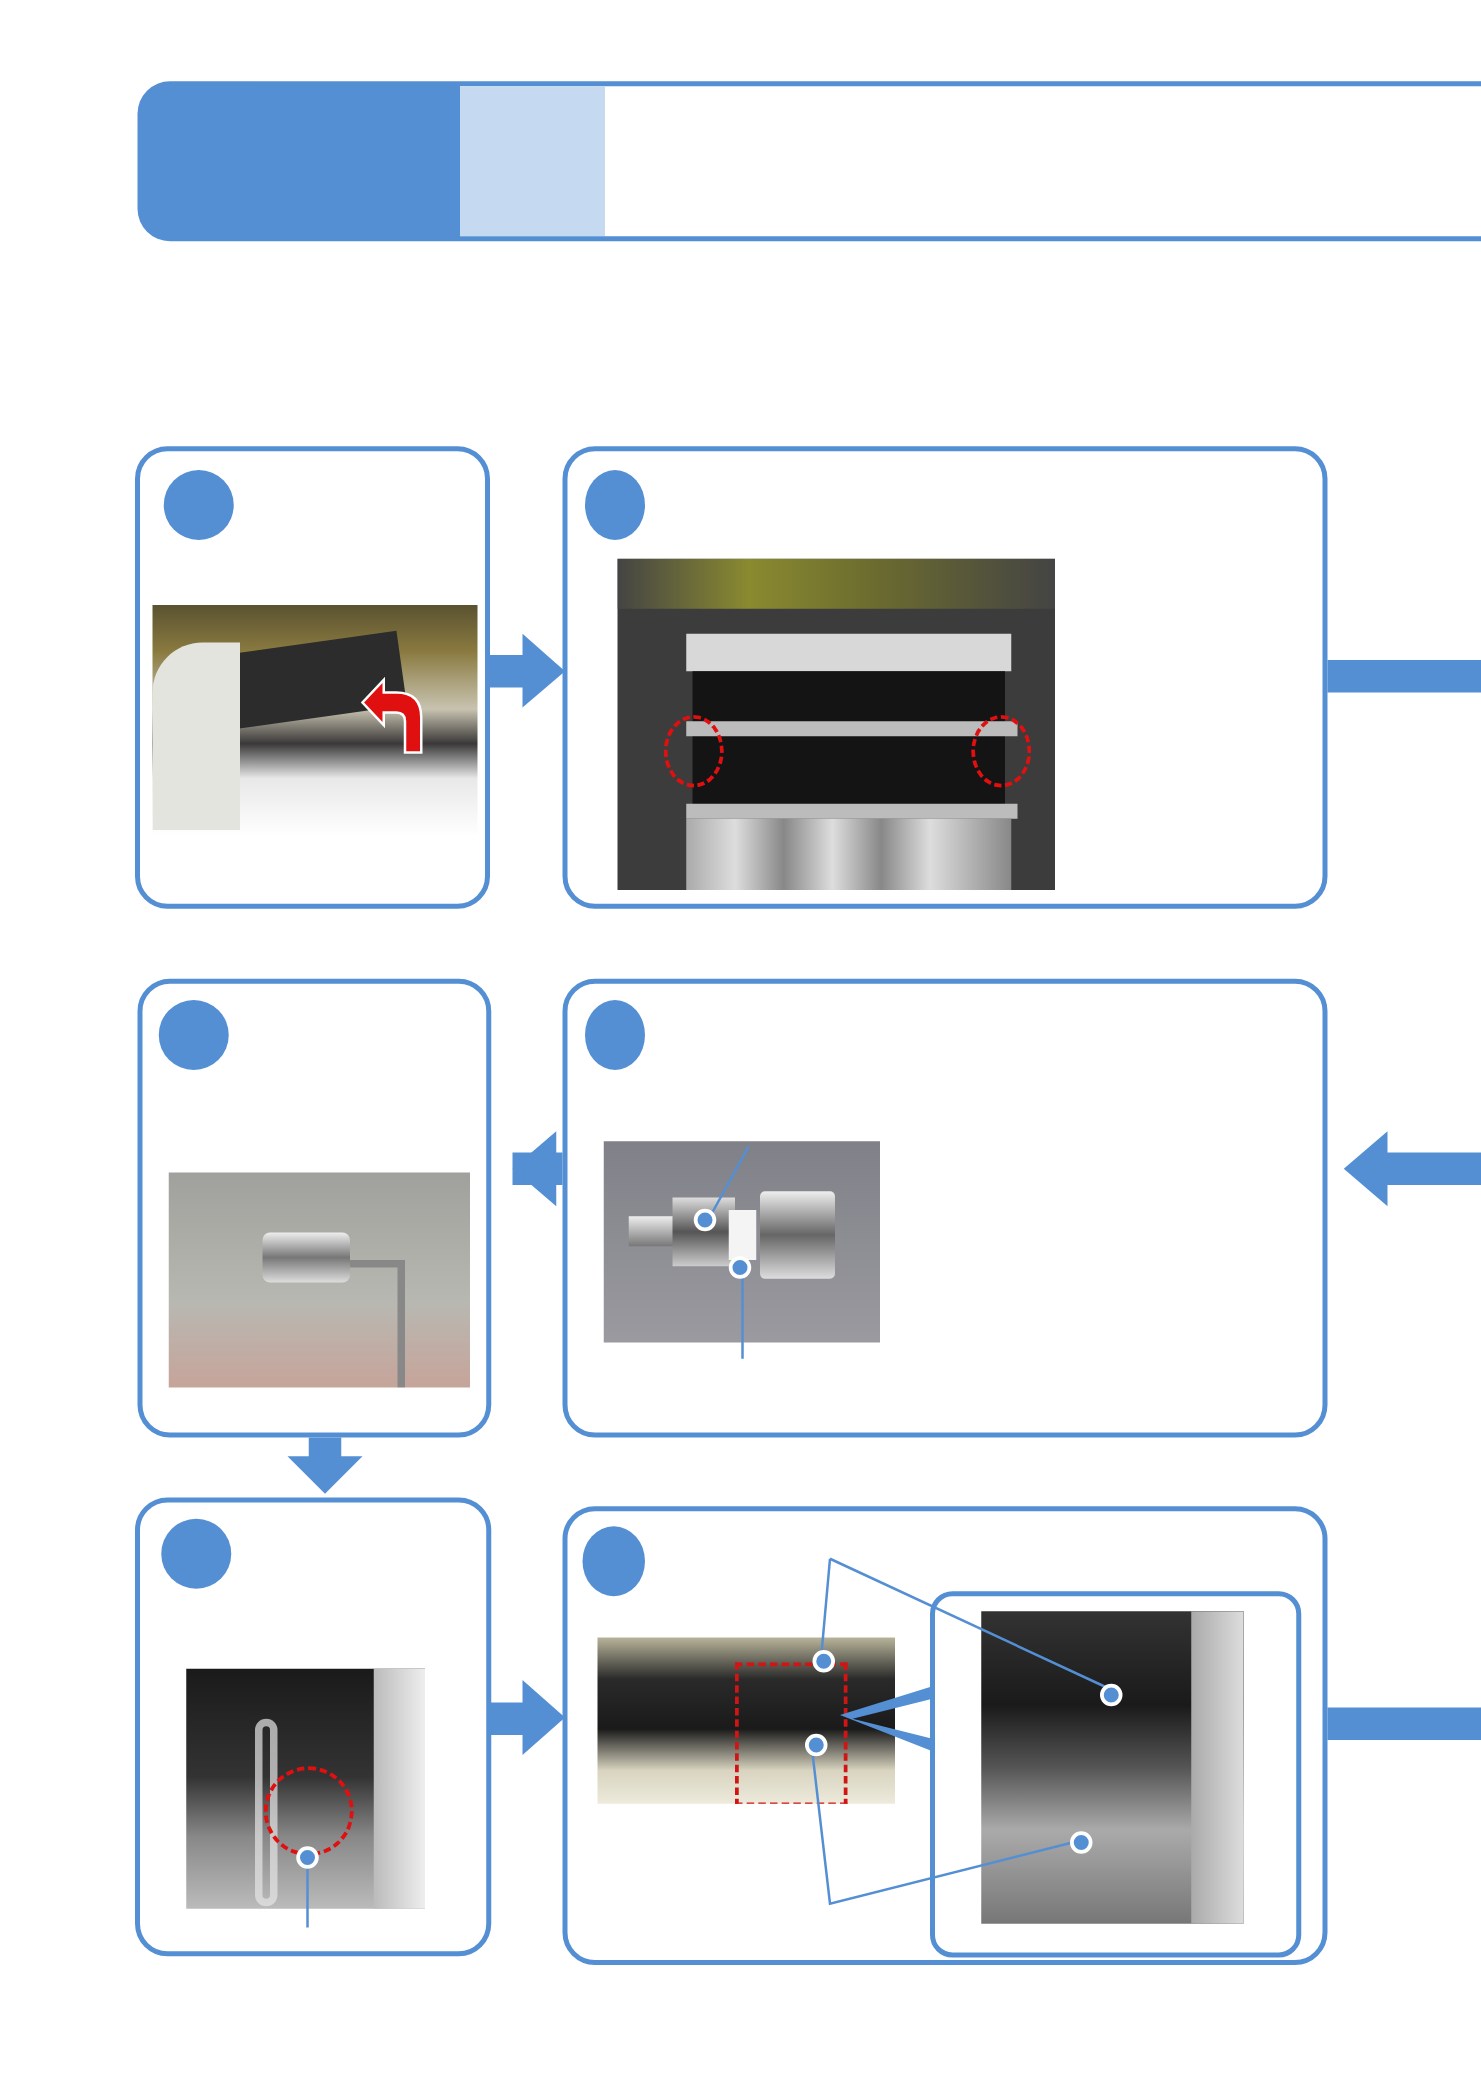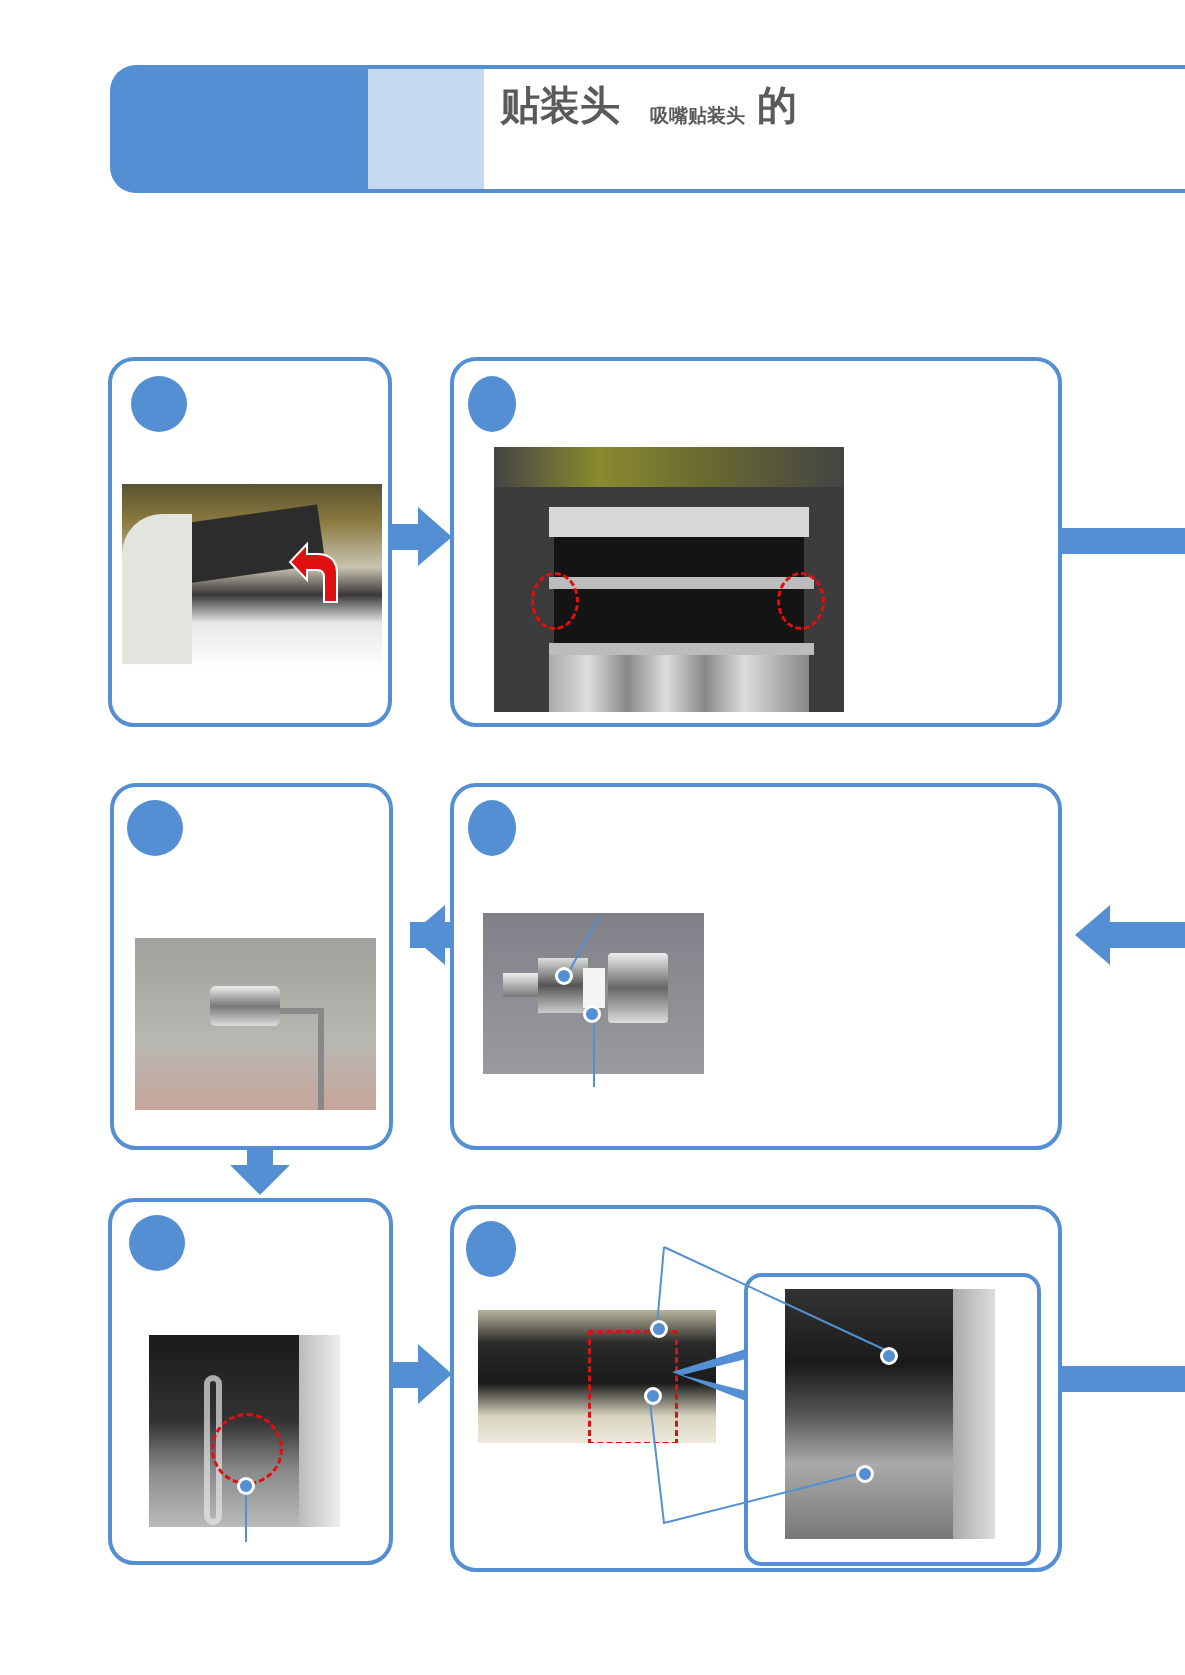--- a/index.html
+++ b/index.html
@@ -26,21 +26,20 @@
   svg { position:absolute; left:0; top:0; overflow:visible; }
 </style>
 </head>
 <body>
 
 <div id="hdr-dark" class="abs"></div>
 <div id="hdr-topline" class="abs"></div>
 <div id="hdr-light" class="abs"></div>
 <div id="hdr-botline" class="abs"></div>
 <div id="hdr-title" class="abs">
-  <div><span class="big">贴装头</span><span class="small">吸嘴贴装头</span><span class="big">的</span></div>
 </div>
 
 <div class="abs panel" style="left:108px;top:357px;width:284px;height:370px;">
   <div class="abs step-dot" style="left:19px;top:15px;"></div>
   <div class="abs photo" style="left:10px;top:123px;width:260px;height:185px;background:linear-gradient(180deg,#5a5230 0%,#8a7a40 20%,#c8c3b0 45%,#3a3838 60%,#e8e8e8 75%,#ffffff 100%);">
     <div class="abs" style="left:60px;top:30px;width:140px;height:60px;background:#2c2c2c;transform:rotate(-8deg);"></div>
     <div class="abs" style="left:0;top:30px;width:70px;height:150px;background:#e4e4de;border-radius:40px 0 0 0;"></div>
     <svg width="260" height="185">
         <path d="M215 118 L215 90 Q215 70 195 70 L185 70 L185 60 L168 78 L185 96 L185 86 L195 86 Q202 86 202 93 L202 118 Z" fill="#e01010" stroke="#fff" stroke-width="2"></path>
       </svg>

